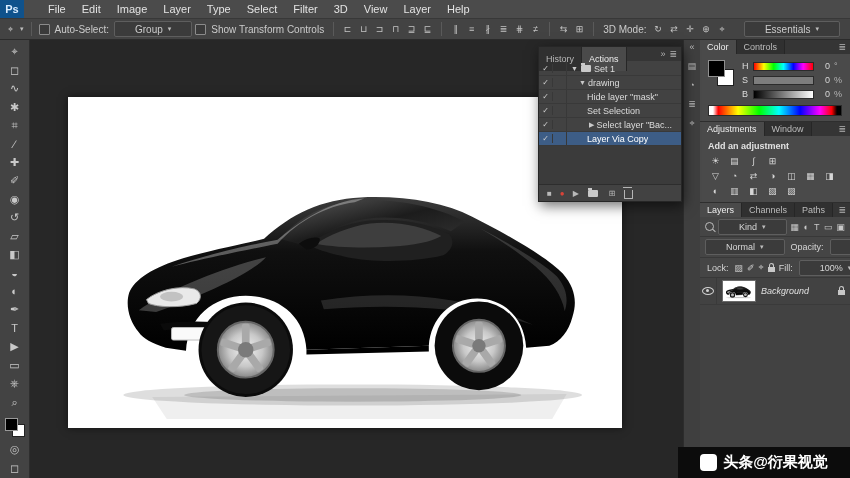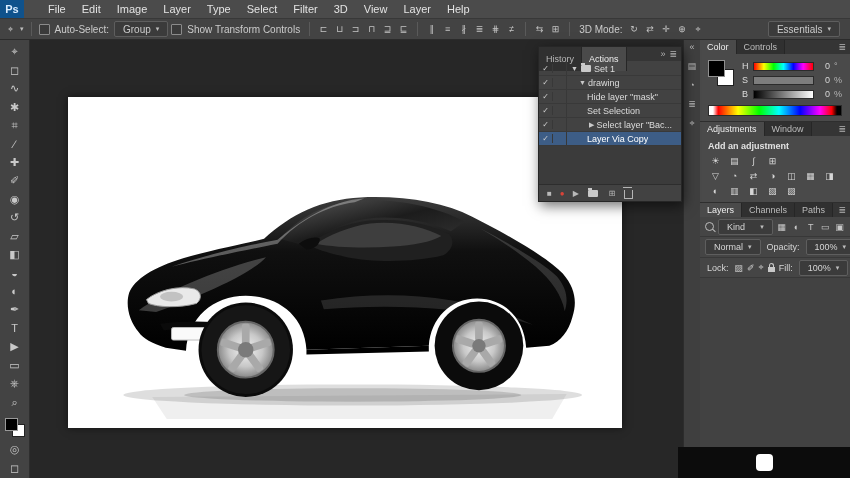--- a/index.html
+++ b/index.html
@@ -12,21 +12,21 @@
            display:flex;align-items:center;justify-content:center;margin-right:16px}
   .menu-item{padding:0 8px;line-height:18px;color:#e3e3e3;white-space:nowrap}
   
   .optionsbar{position:absolute;top:19px;left:0;right:0;height:20px;background:#434343;
               border-bottom:1px solid #2b2b2b;display:flex;align-items:center;font-size:10px;
               color:#cbcbcb;z-index:39;padding:0 4px;gap:3px}
   .vsep{width:1px;height:14px;background:#5a5a5a;margin:0 4px;flex:none}
   .checkbox{width:9px;height:9px;background:#3a3a3a;border:1px solid #8b8b8b;border-radius:1px;flex:none}
   .opt-label{white-space:nowrap;margin:0 2px}
   .dropdown{height:14px;background:#3b3b3b;border:1px solid #5e5e5e;border-radius:2px;
-            display:inline-flex;align-items:center;padding:0 8px;gap:5px;white-space:nowrap}
+            display:inline-flex;align-items:center;padding:0 20px;gap:5px;white-space:nowrap}
   .dd-arrow{font-size:7px;color:#bdbdbd}
   .opt-icon{width:13px;height:12px;display:flex;align-items:center;justify-content:center;
             font-size:9px;color:#c4c4c4;flex:none}
   .spacer{flex:1}
   
   .toolbar{position:absolute;left:0;top:40px;width:29px;bottom:0;background:#434343;
            border-right:1px solid #2e2e2e;display:flex;flex-direction:column;align-items:center;
            padding-top:3px;z-index:38}
   .tool{width:24px;height:18px;display:flex;align-items:center;justify-content:center;
         font-size:11px;color:#c9c9c9;margin-bottom:1px}
@@ -476,19 +476,33 @@
       <span class="mini-icon">✐</span>
       <span class="mini-icon">⌖</span>
       <span class="lock-icon"></span>
       <span class="opt-label" style="margin-left:auto">Fill:</span>
       <span class="dropdown">
         <span>100%</span>
         <span class="dd-arrow">▾</span>
       </span>
     </div>
     <div class="l-list">
+      <div class="layer-row">
+        <span class="eye-box">
+            <span class="eye-icon"></span>
+          </span>
+        <span class="thumb">
+          <svg width="30" height="18" viewBox="0 0 560 330" preserveAspectRatio="xMidYMid meet">
+              <rect width="560" height="330" fill="#fff"></rect>
+              <use href="#car"></use>
+            </svg>
+        </span>
+        <span class="layer-name bg-name">Background</span>
+        <span class="lock-icon row-lock"></span>
+      </div>
     </div>
   </div>
 </div>
 
 <div class="watermark">
   <span class="wm-logo"></span>
+  <span>头条@衍果视觉</span>
 </div>
 
 </body></html>

